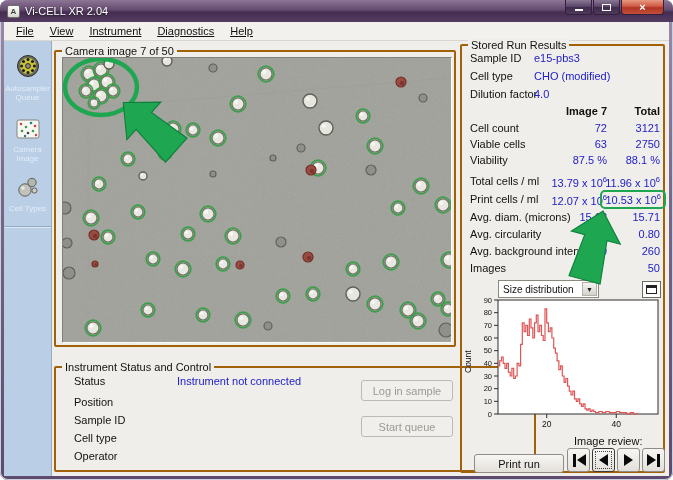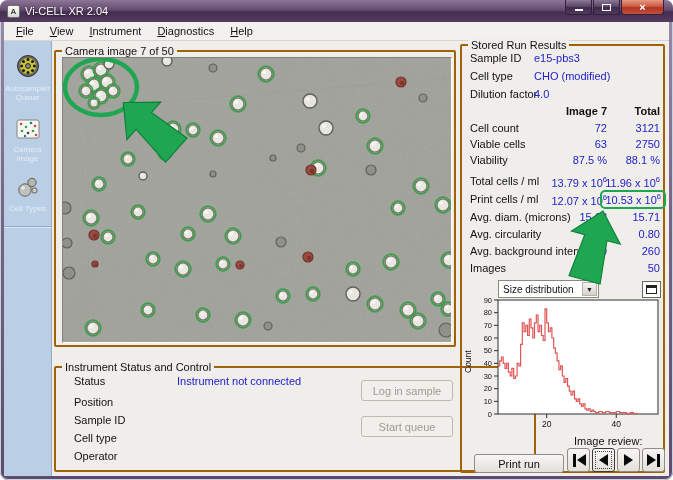--- a/index.html
+++ b/index.html
@@ -18,21 +18,21 @@
     border:1px solid #32203c;border-top:none;border-radius:0 0 3px 3px;
     background:linear-gradient(#8a7794,#564265 50%,#402b4e 52%,#4d3a5a);color:#fff;}
   .winbtn .g-min{width:8px;height:2px;background:#fff;margin-top:5px;}
   .winbtn .g-max{width:9px;height:7px;border:1px solid #fff;background:transparent;}
   .winbtn.close{width:43px;background:linear-gradient(#e69a82,#cf5844 45%,#b03524 55%,#c2503a);border-radius:0 0 4px 4px;
     font-size:11px;font-weight:bold;}
   
   .client{position:absolute;left:4px;top:22px;width:665px;height:454px;background:#f0eeea;}
   .menubar{position:absolute;left:0;top:0;right:0;height:19px;background:#f2f1ee;border-bottom:1px solid #d9d6d0;
     display:flex;align-items:center;padding-left:4px;font-size:11px;color:#111;}
-  .menu-item{padding:8px 8px;}
+  .menu-item{padding:8px 8px;text-decoration:underline;}
   .menu-item u{text-decoration:underline;}
   
   .sidebar{position:absolute;left:0;top:19px;bottom:0;width:48px;background:#bacfe6;border-right:1px solid #96abc4;}
   .sb-item{display:flex;flex-direction:column;align-items:center;}
   .sb-label{font-size:8px;line-height:9px;color:#e2ecf8;text-align:center;margin-top:2px;}
   .sb-divider{margin-top:13px;border-top:1px solid #94a9c2;border-bottom:1px solid #dbe7f5;}
   
   .group{position:absolute;border:2px solid #a16207;border-radius:2px;}
   .group-title{position:absolute;top:-7px;left:6px;background:#f0eeea;padding:0 3px;font-size:11px;color:#111;white-space:nowrap;}
   

